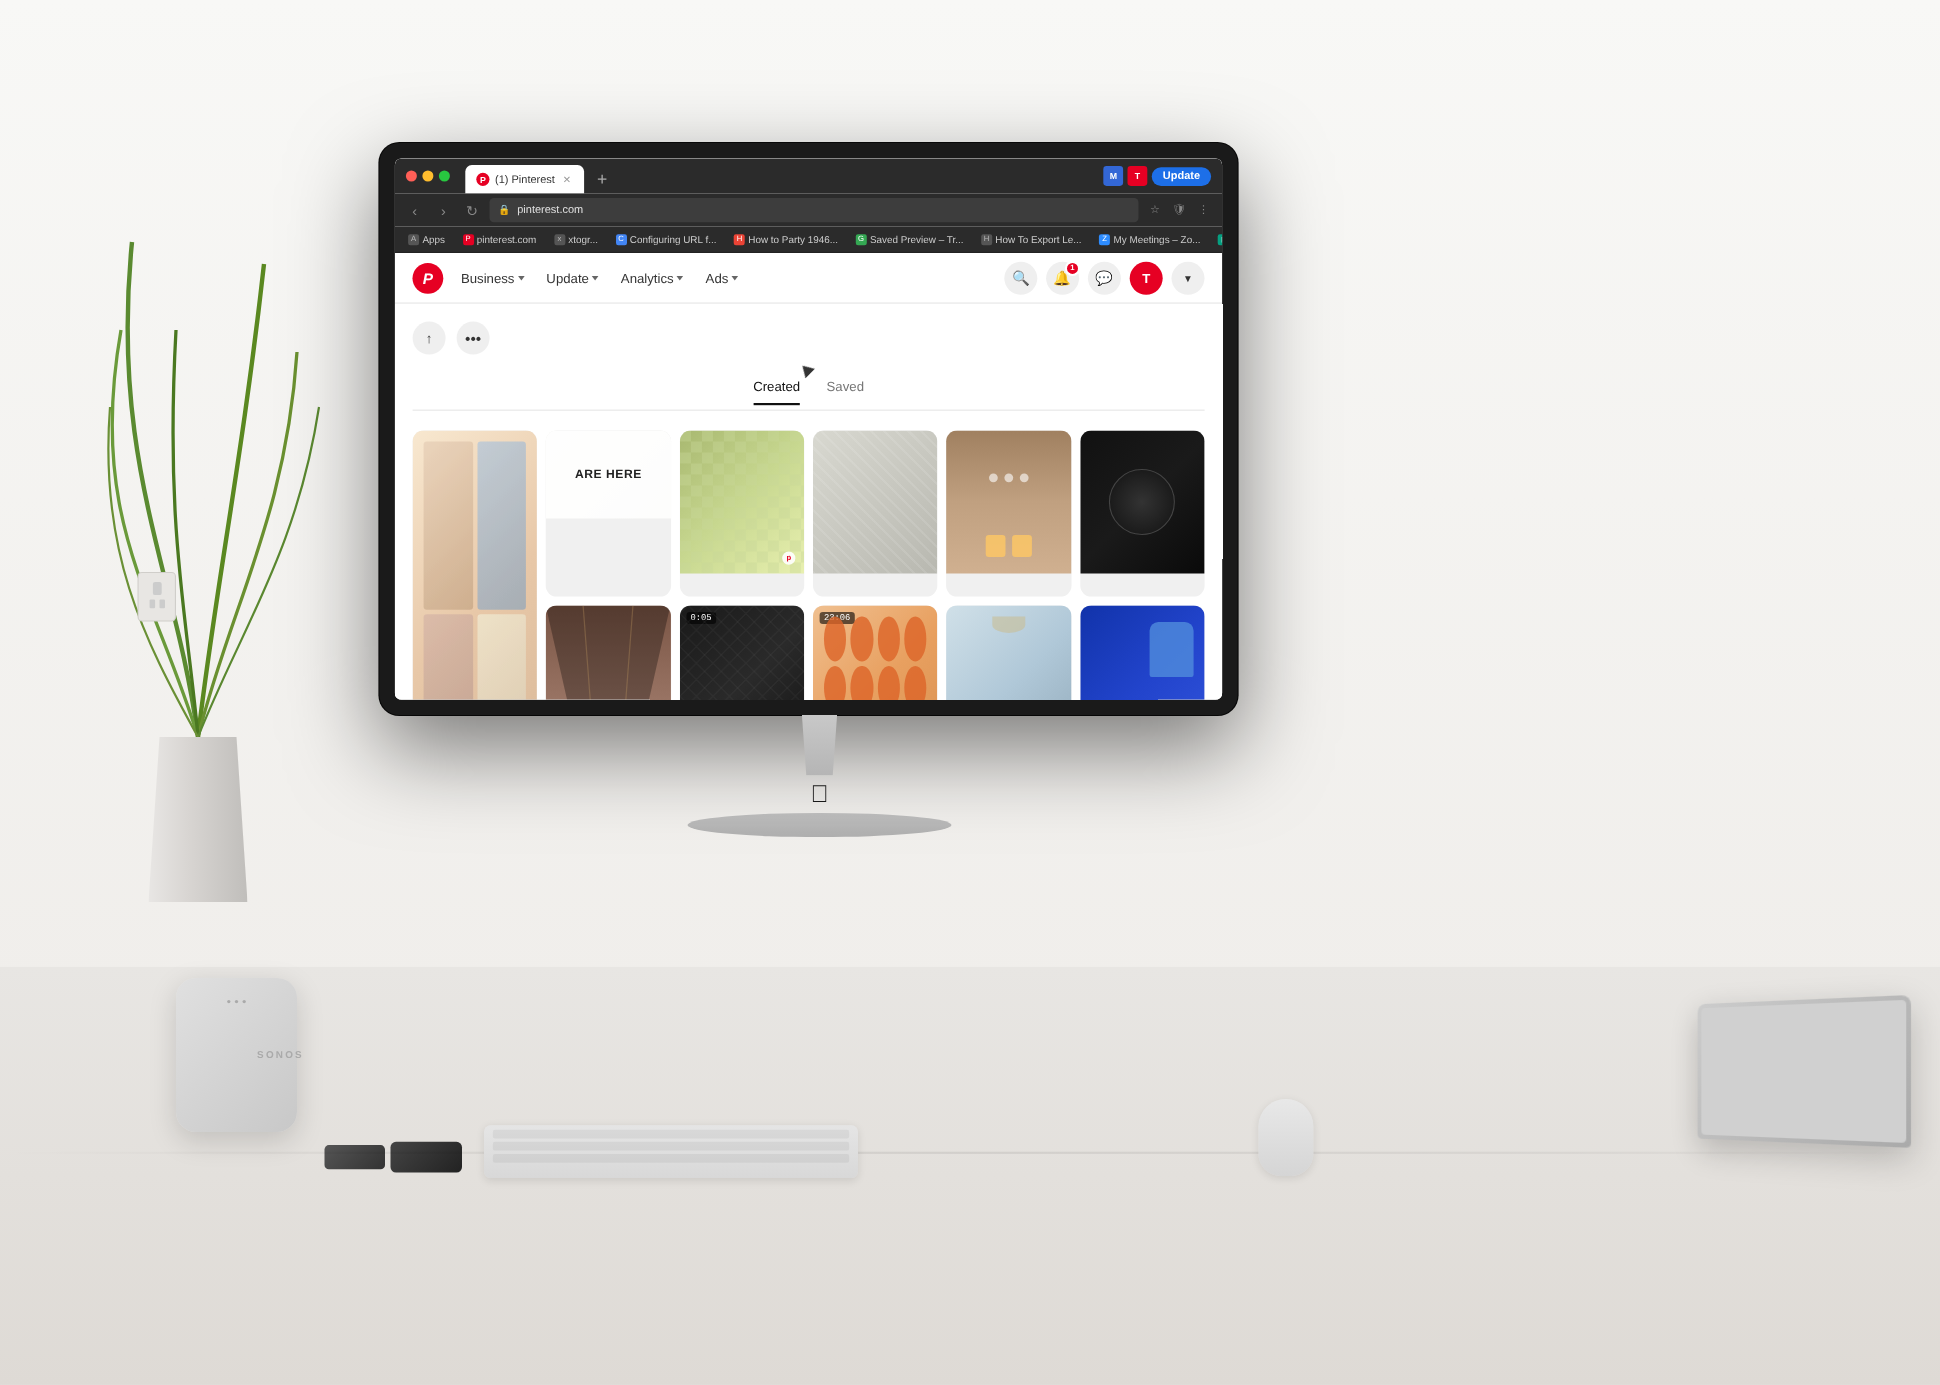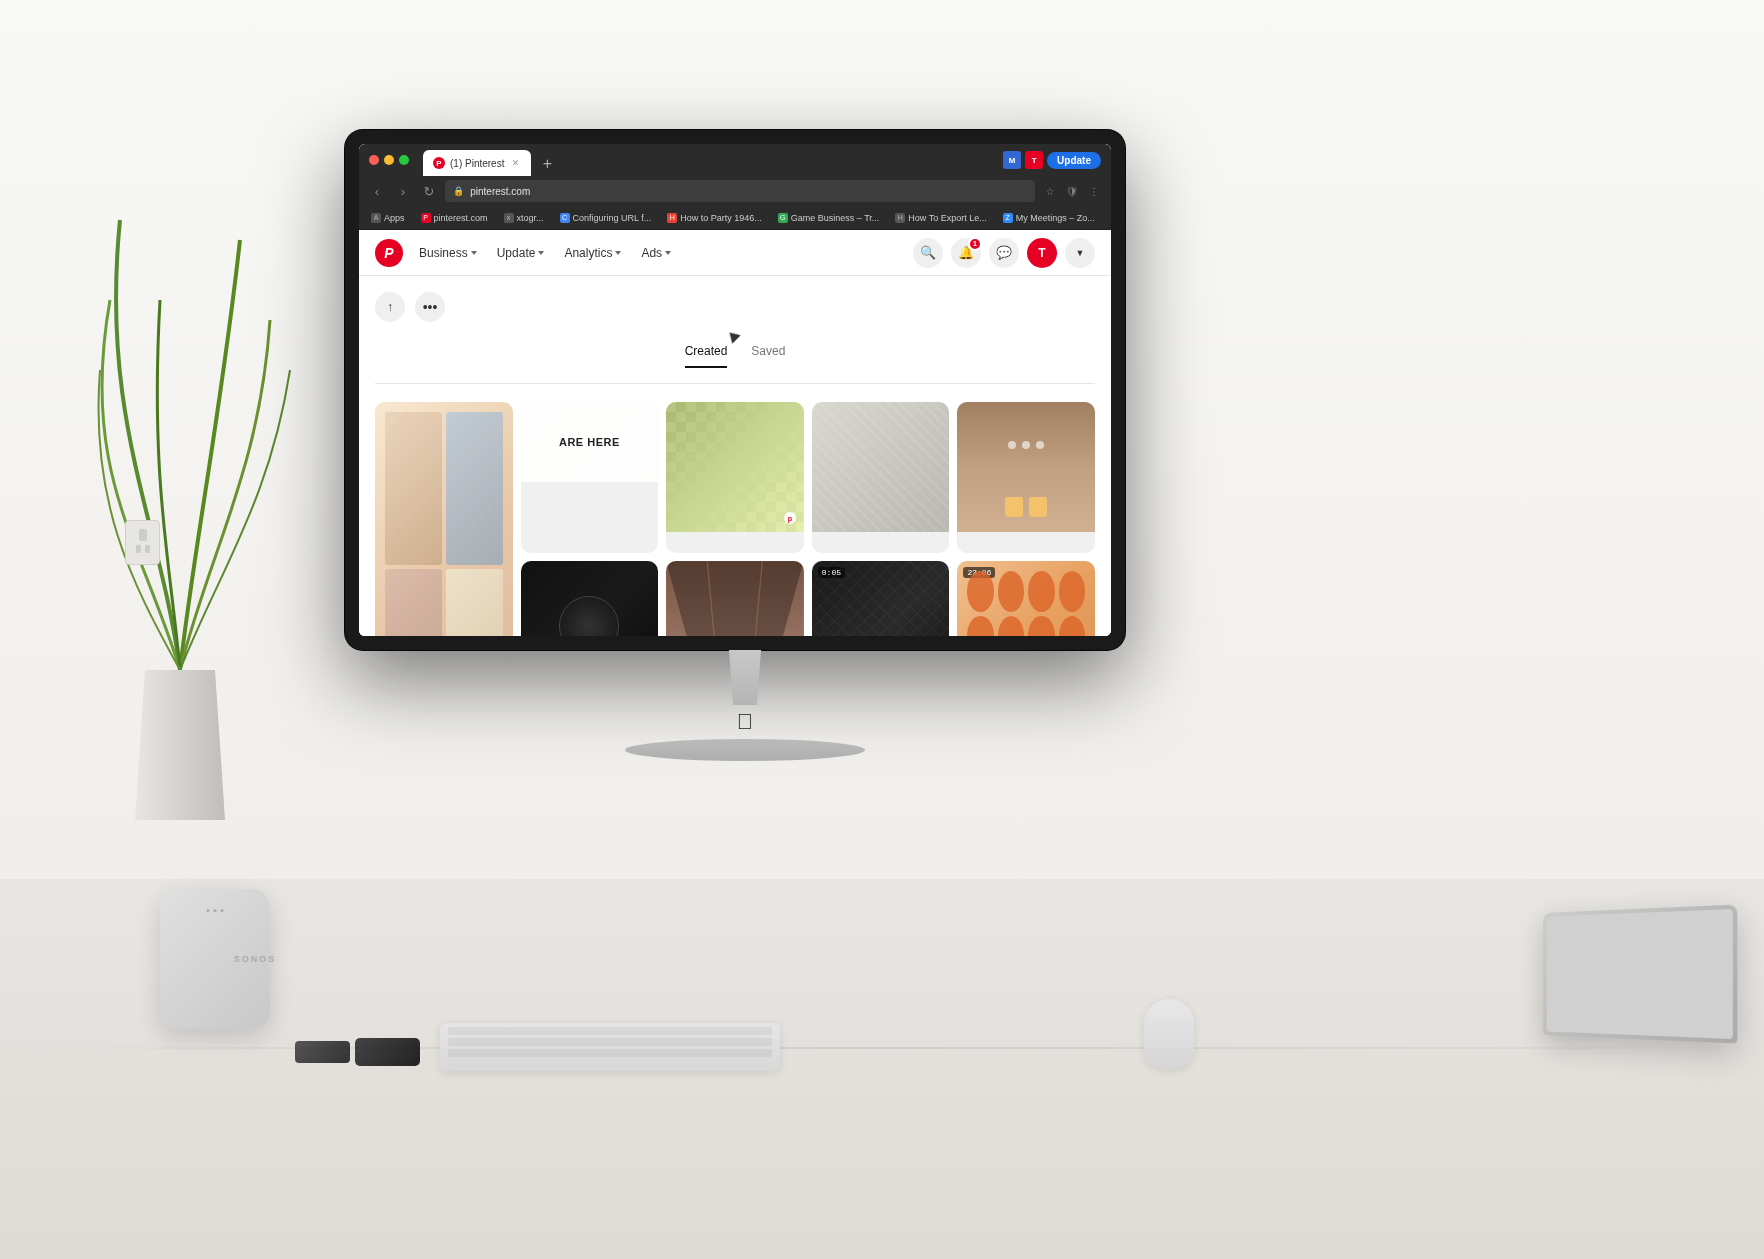--- a/index.html
+++ b/index.html
@@ -505,39 +505,39 @@
       cursor: pointer;
     }
 
     
     .content-tabs {
       display: flex;
       gap: 24px;
       justify-content: center;
       margin-bottom: 10px;
       border-bottom: 1px solid #e5e5e5;
-      padding-bottom: 15px;
+      padding-bottom: 4px;
     }
     .content-tab {
       padding: 8px 0;
       font-size: 12px;
       color: #767676;
       cursor: pointer;
       border-bottom: 2px solid transparent;
       font-weight: 500;
     }
     .content-tab.active {
       color: #111;
       border-bottom-color: #111;
     }
 
     
     .pin-grid {
       display: grid;
-      grid-template-columns: repeat(5, 1fr);
+      grid-template-columns: repeat(6, 1fr);
       gap: 8px;
       padding-top: 8px;
     }
 
     .pin-card {
       border-radius: 10px;
       overflow: hidden;
       background: #f0f0f0;
       position: relative;
       cursor: pointer;
@@ -756,21 +756,21 @@
           <div class="bookmark-item">
             <div class="bookmark-favicon" style="background:#4285f4;color:white;">C</div>
             <span>Configuring URL f...</span>
           </div>
           <div class="bookmark-item">
             <div class="bookmark-favicon" style="background:#ea4335;color:white;">H</div>
             <span>How to Party 1946...</span>
           </div>
           <div class="bookmark-item">
             <div class="bookmark-favicon" style="background:#34a853;color:white;">G</div>
-            <span>Game Business – Tr...</span>
+            <span>Saved Preview – Tr...</span>
           </div>
           <div class="bookmark-item">
             <div class="bookmark-favicon">H</div>
             <span>How To Export Le...</span>
           </div>
           <div class="bookmark-item">
             <div class="bookmark-favicon" style="background:#2d8cff;color:white;">Z</div>
             <span>My Meetings – Zo...</span>
           </div>
           <div class="bookmark-item">

